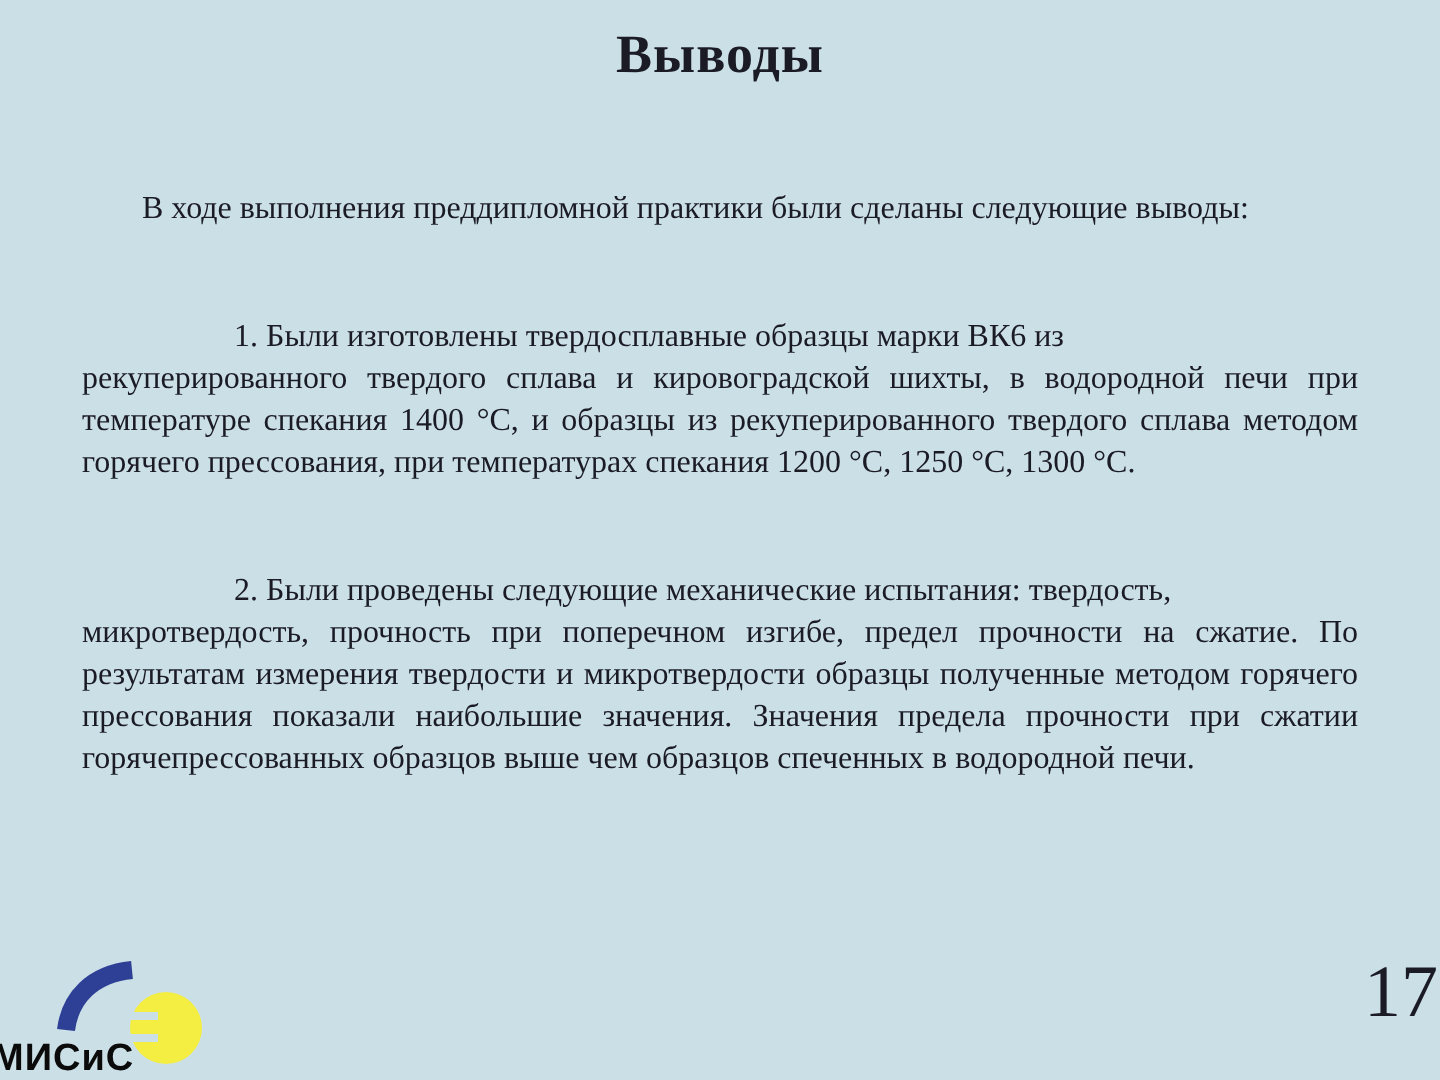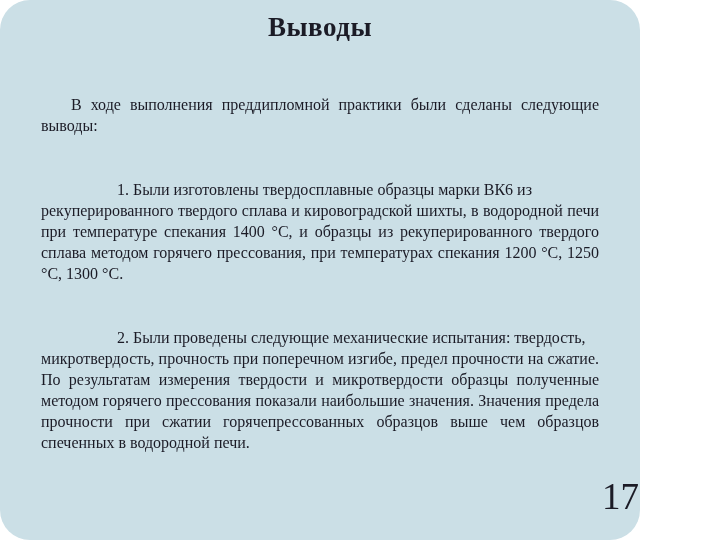--- a/index.html
+++ b/index.html
@@ -4,26 +4,25 @@
 <style>
   html, body {
     margin: 0;
     padding: 0;
     width: 720px;
     height: 540px;
     overflow: hidden;
   }
   .slide {
     position: relative;
-    width: 640px;
+    width: 720px;
     height: 540px;
     background: var(--background, #cbdfe6);
     font-family: "Liberation Serif", serif;
     color: var(--text, #1b1b26);
-    border-radius: 30px;
   }
   .title {
     margin: 0;
     padding-top: 11px;
     text-align: center;
     font-size: 27px;
     line-height: 32px;
     font-weight: bold;
     letter-spacing: 0.5px;
   }
@@ -85,16 +84,25 @@
   <h1 class="title">Выводы</h1>
 
   <div class="content">
     <p class="intro">В ходе выполнения преддипломной практики  были сделаны следующие выводы:</p>
     <p class="item">1. Были изготовлены твердосплавные образцы марки ВК6 из
 рекуперированного твердого сплава и кировоградской шихты, в водородной печи при температуре спекания 1400 °С, и образцы из рекуперированного твердого сплава  методом горячего прессования, при температурах спекания 1200 °С, 1250 °С, 1300 °С.</p>
     <p class="item">2. Были проведены следующие механические испытания: твердость,
 микротвердость, прочность при поперечном изгибе, предел прочности на сжатие. По результатам измерения твердости и микротвердости образцы полученные методом горячего прессования показали наибольшие значения. Значения предела прочности при сжатии горячепрессованных образцов выше чем образцов спеченных в водородной печи.</p>
   </div>
 
+  <div class="logo">
+    <svg width="112" height="63" viewBox="0 0 112 63">
+      <circle cx="83" cy="37" r="18" style="fill: var(--logo-yellow, #f4ee42);"></circle>
+      <rect x="60" y="29" width="19" height="4" style="fill: var(--background, #cbdfe6);"></rect>
+      <rect x="60" y="40" width="19" height="4" style="fill: var(--background, #cbdfe6);"></rect>
+      <path d="M 33 38 C 35 22 46 10 66 8" fill="none" stroke-width="9" stroke-linecap="butt" style="stroke: var(--logo-blue, #2e3f96);"></path>
+    </svg>
+    <span class="logo-text">МИСиС</span>
+  </div>
 
   <div class="page-number">17</div>
 
 </div>
 
 </body></html>

